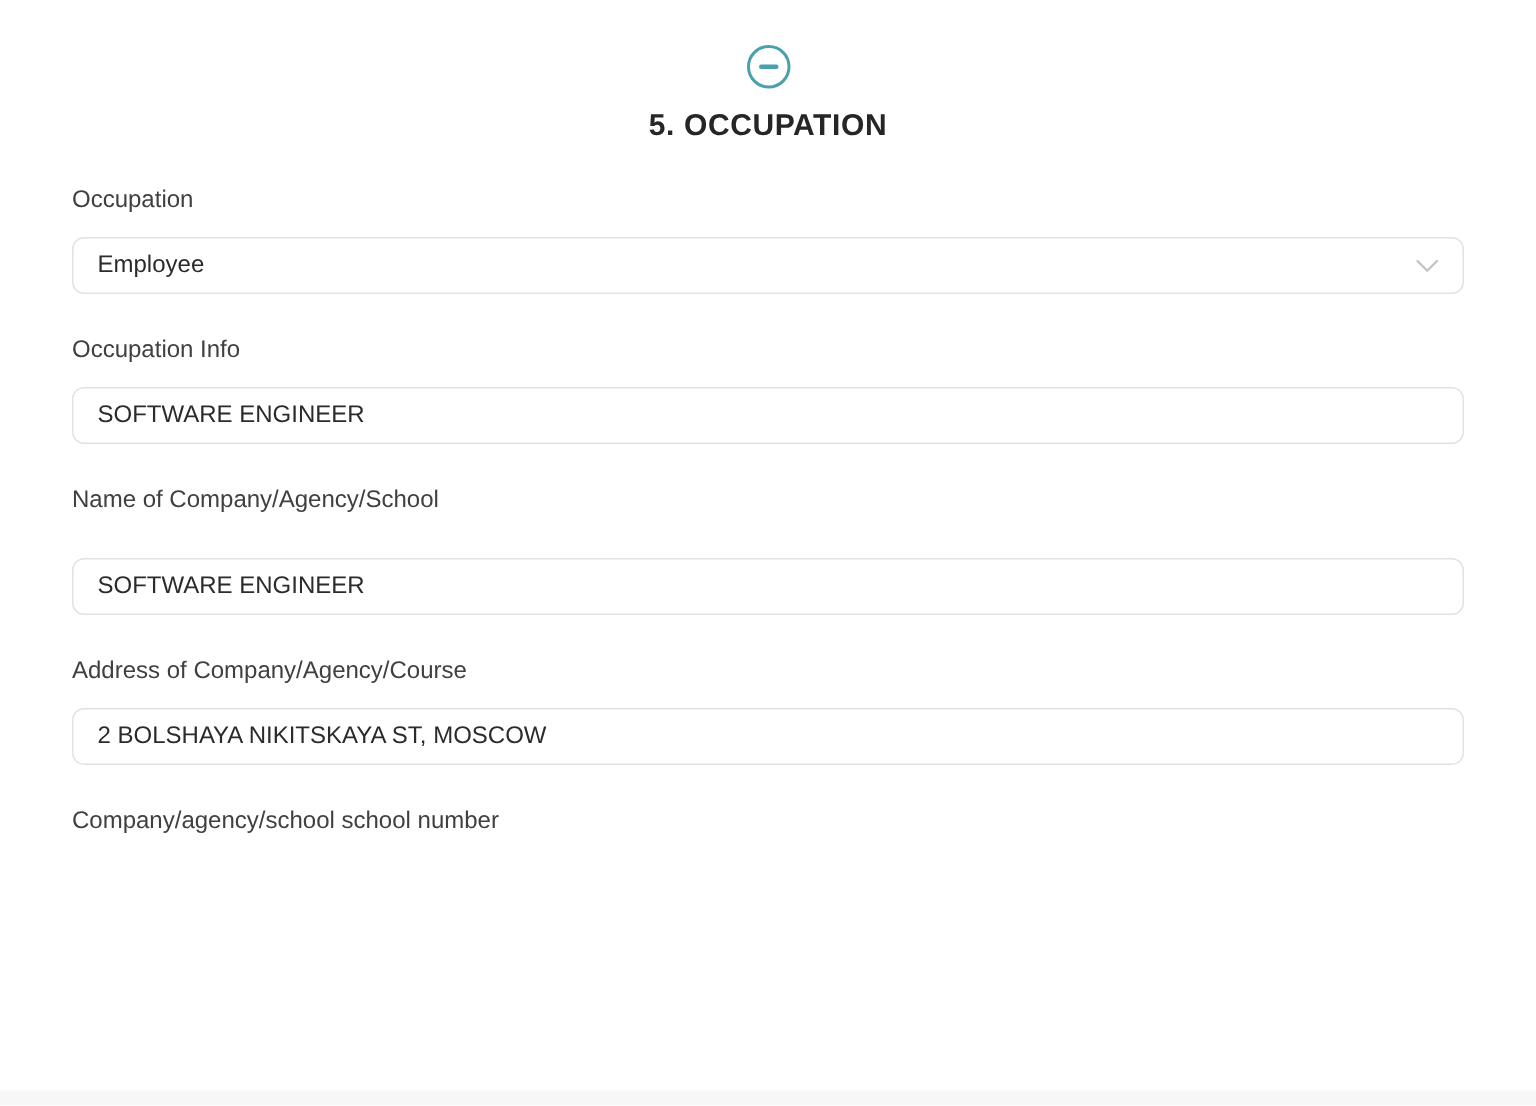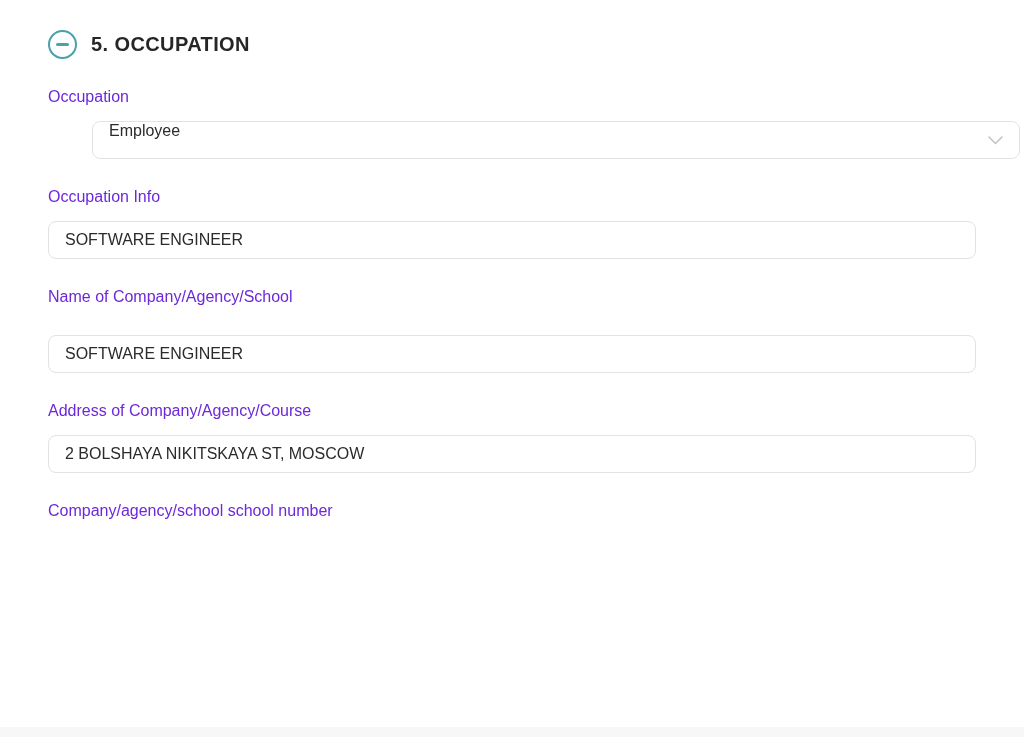--- a/index.html
+++ b/index.html
@@ -17,20 +17,21 @@
   }
   .content {
     padding: 30px 48px 0 48px;
   }
   
   .section-header {
     display: flex;
     align-items: center;
     gap: 14px;
     margin-bottom: 8px;
+    flex-direction: column;
   }
   .collapse-btn {
     width: 29px;
     height: 29px;
     border-radius: 50%;
     border: 2px solid #4aa0ab;
     background: #ffffff;
     display: flex;
     align-items: center;
     justify-content: center;
@@ -49,43 +50,43 @@
     letter-spacing: 0.4px;
     color: #262626;
   }
   
   .field {
     margin-top: 29px;
   }
   .field-label {
     display: block;
     font-size: 16px;
-    color: #6d28d9;
+    color: #404040;
     margin-bottom: 15px;
   }
   .text-input, .select-box {
     width: 928px;
     height: 38px;
     border: 1px solid #e2e2e2;
     border-radius: 8px;
     background: #ffffff;
     font-family: "Liberation Sans", "DejaVu Sans", sans-serif;
     font-size: 16px;
     color: #2b2b2b;
     padding: 0 16px;
     outline: none;
   }
   .text-input.error {
     border: 1.5px solid #e8808c;
   }
   .select-box {
     display: flex;
+    align-items: center;
     justify-content: space-between;
     cursor: pointer;
-    margin-left: 44px;
   }
   .select-value {
     font-size: 16px;
     color: #2b2b2b;
   }
   .chevron {
     display: flex;
     align-items: center;
     flex: 0 0 auto;
   }

